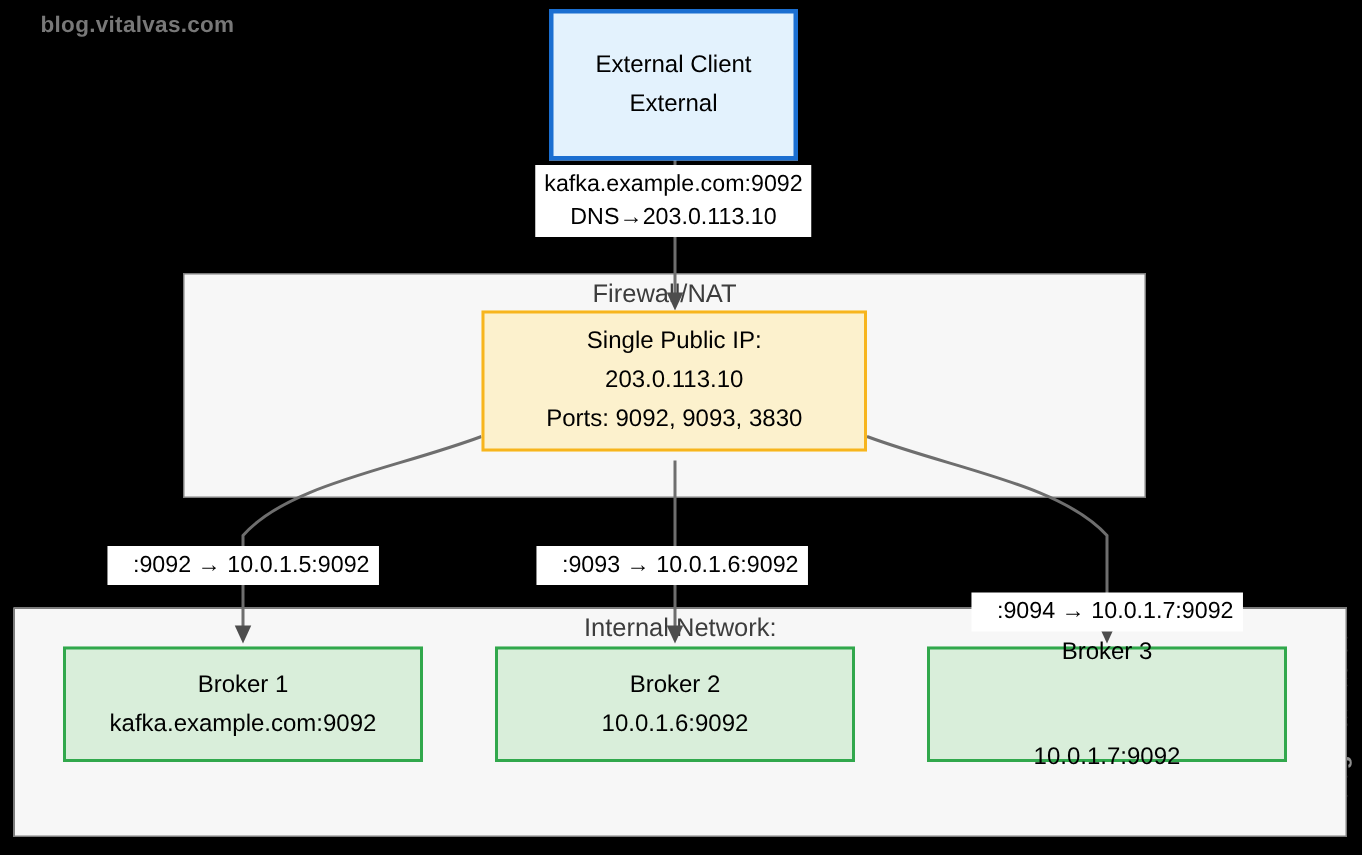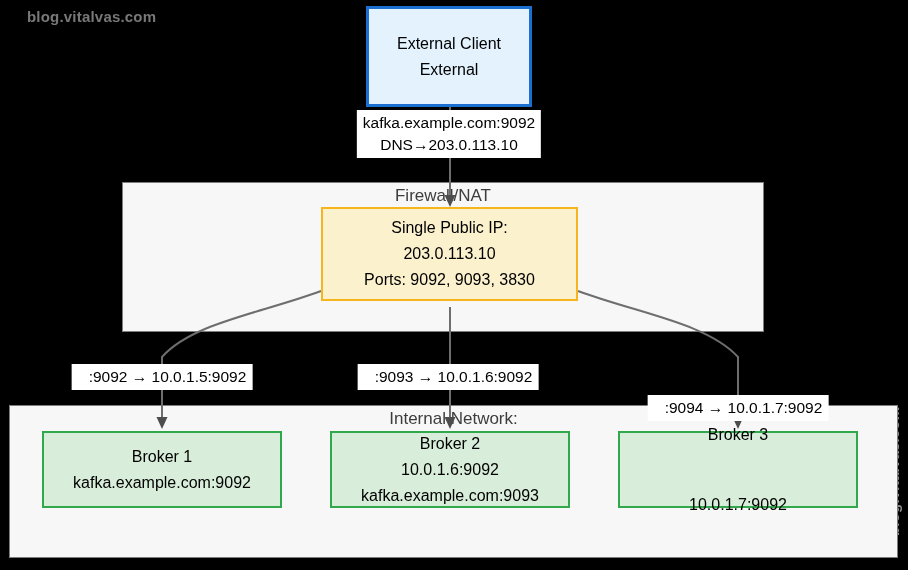--- a/index.html
+++ b/index.html
@@ -116,18 +116,17 @@
 <div class="abs edge-label port-label pl2">:9093 → 10.0.1.6:9092</div>
 <div class="abs edge-label port-label pl3">:9094 → 10.0.1.7:9092</div>
 
 <div class="abs node broker broker1">
   <div>Broker 1</div>
   <div>kafka.example.com:9092</div>
 </div>
 <div class="abs node broker broker2">
   <div>Broker 2</div>
   <div>10.0.1.6:9092</div>
-  <div>kafka.example.com:9093</div>
 </div>
 <div class="abs node broker broker3">
   <div>Broker 3</div>
   <div>10.0.1.7:9092</div>
 </div>
 
 </body></html>

